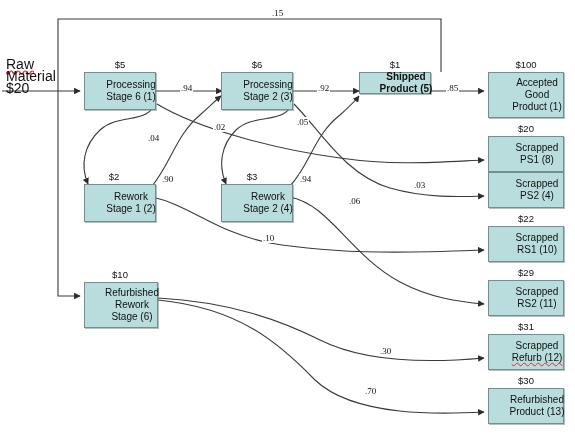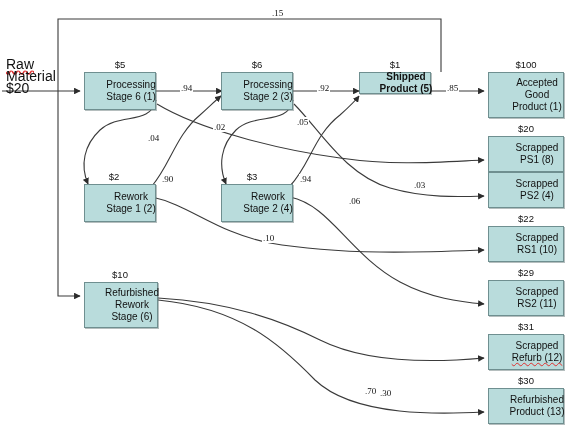--- a/index.html
+++ b/index.html
@@ -209,16 +209,16 @@
   <div class="elabel" style="left:119px; top:133px;margin-left:28px;">.04</div>
   <div class="elabel" style="left:213px; top:122px;">.02</div>
   <div class="elabel" style="left:161px; top:174px;">.90</div>
   <div class="elabel" style="left:262px; top:233px;">.10</div>
   <div class="elabel" style="left:317px; top:83px;">.92</div>
   <div class="elabel" style="left:296px; top:117px;">.05</div>
   <div class="elabel" style="left:413px; top:180px;">.03</div>
   <div class="elabel" style="left:299px; top:174px;">.94</div>
   <div class="elabel" style="left:348px; top:196px;">.06</div>
   <div class="elabel" style="left:446px; top:83px;">.85</div>
-  <div class="elabel" style="left:379px; top:346px;margin-top:42px;">.30</div>
+  <div class="elabel" style="left:379px; top:346px;">.30</div>
   <div class="elabel" style="left:364px; top:386px;">.70</div>
 
 </div>
 
 </body></html>

